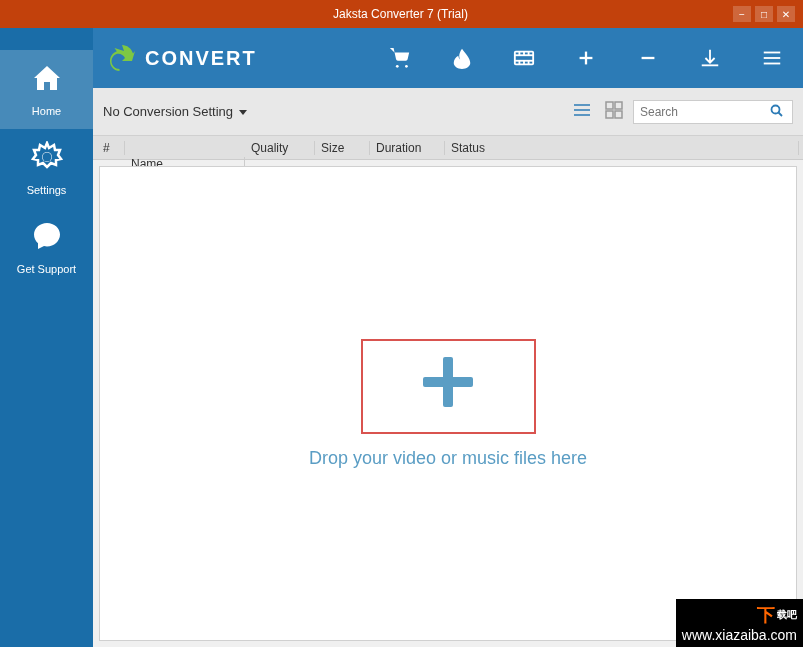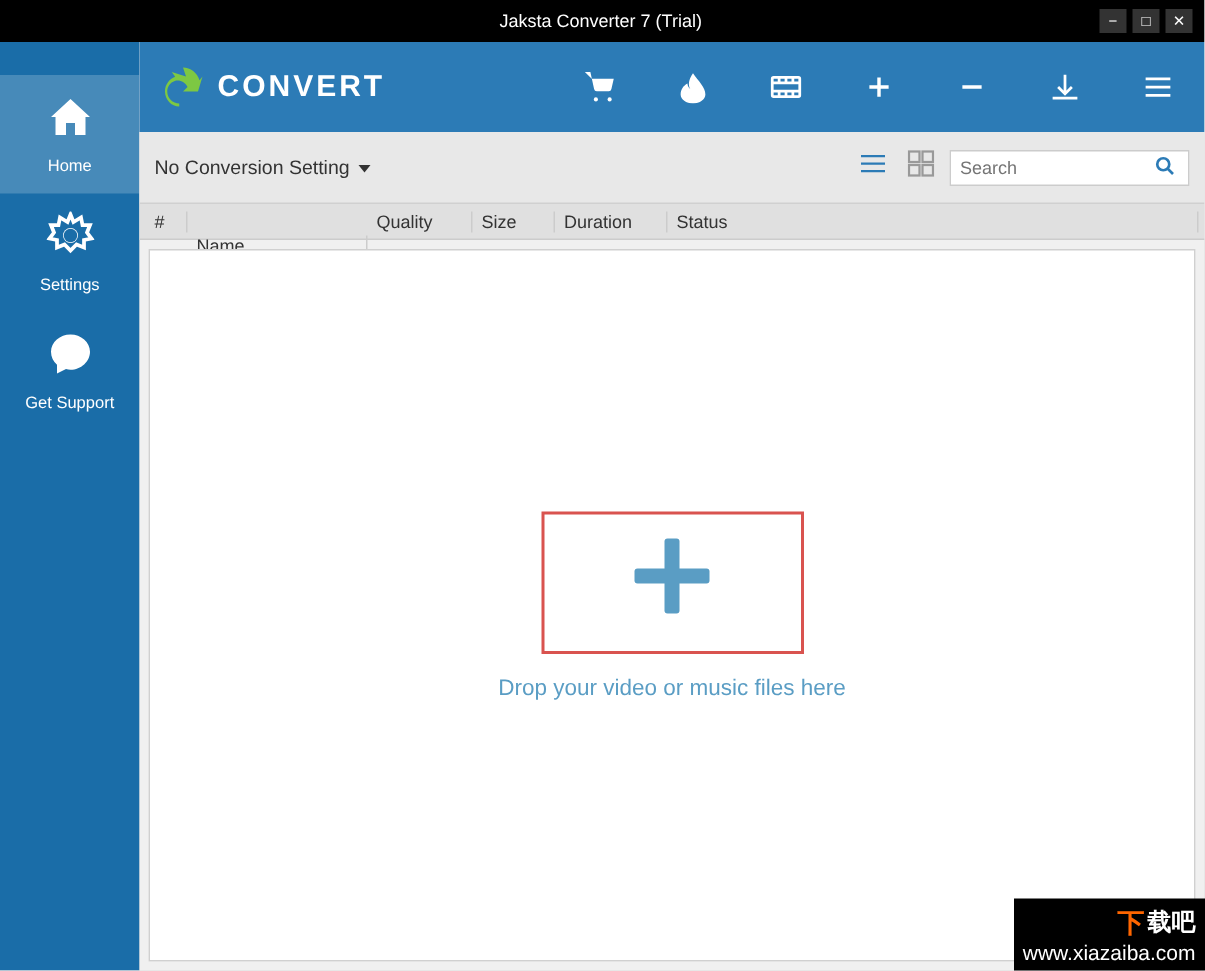--- a/index.html
+++ b/index.html
@@ -1,20 +1,20 @@
 <!DOCTYPE html>
 <html><head>
   <meta charset="utf-8">
   <style>
     * { margin: 0; padding: 0; box-sizing: border-box; }
     body { width: 803px; height: 647px; font-family: 'Segoe UI', Arial, sans-serif; background: #ccc; overflow: hidden; }
 
     
     .title-bar {
-      background: #000000;
+      background: #c2410c;
       height: 28px;
       display: flex;
       align-items: center;
       justify-content: space-between;
       padding: 0 8px;
       color: white;
       font-size: 12px;
       user-select: none;
     }
     .title-bar-title { flex: 1; text-align: center; }
@@ -194,21 +194,21 @@
       cursor: pointer;
     }
     .drop-plus {
       color: #5a9dc4;
       font-size: 52px;
       font-weight: 300;
       line-height: 1;
     }
     .drop-text {
       color: #5a9dc4;
-      font-size: 15px;
+      font-size: 18px;
     }
 
     
     .watermark {
       position: fixed;
       bottom: 0;
       right: 0;
       background: black;
       padding: 4px 6px;
       display: flex;
@@ -220,21 +220,21 @@
       align-items: center;
       gap: 2px;
     }
     .wm-icon {
       color: #ff6600;
       font-size: 18px;
       font-weight: bold;
     }
     .wm-text {
       color: white;
-      font-size: 16px;
+      font-size: 10px;
       font-weight: bold;
     }
     .watermark-url {
       color: white;
       font-size: 14px;
     }
   </style>
 </head>
 <body>
 

